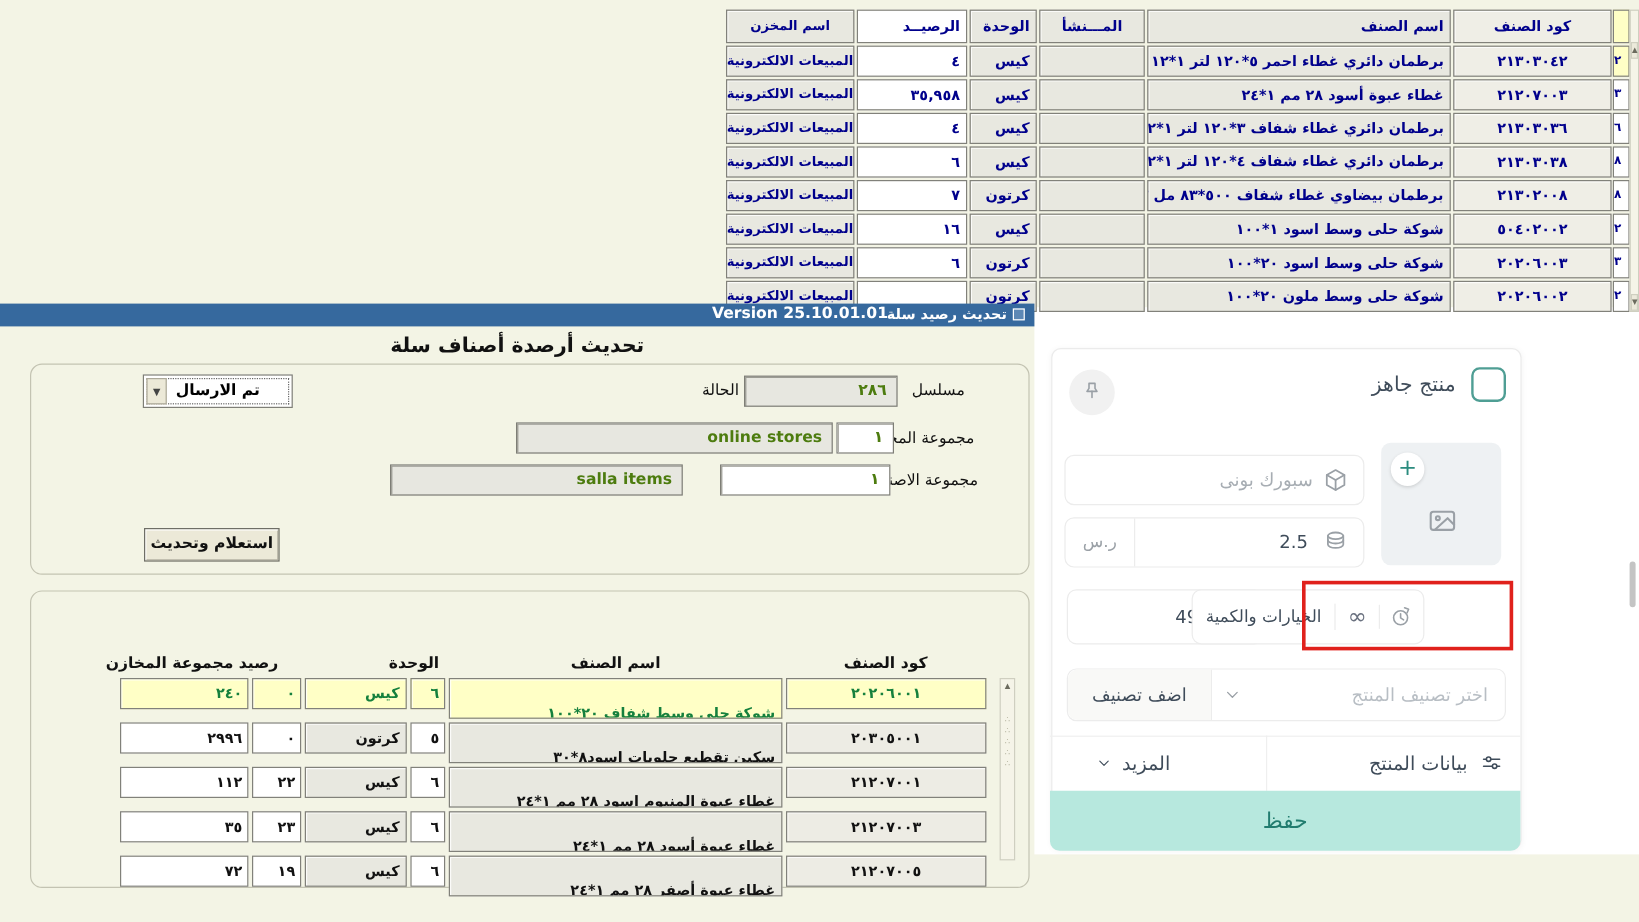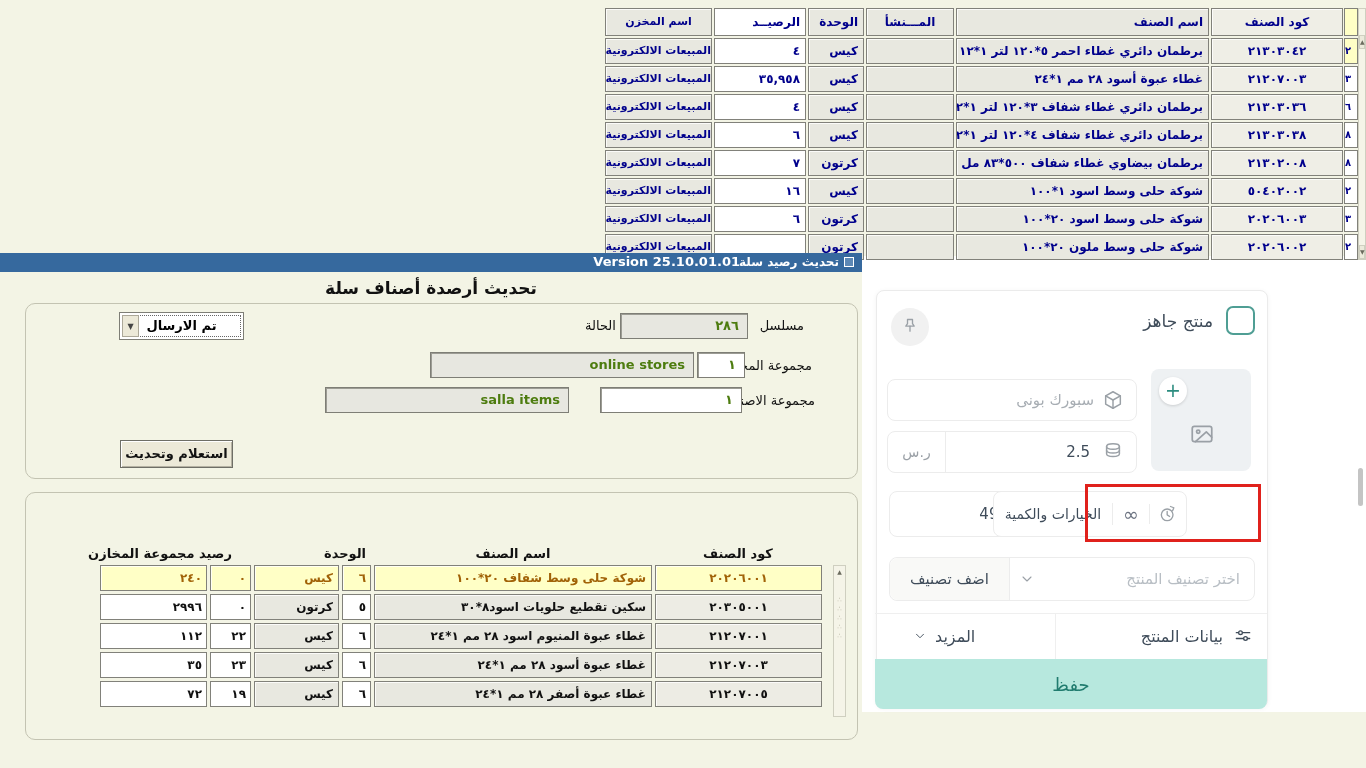--- a/index.html
+++ b/index.html
@@ -64,26 +64,26 @@
                border:1px solid #6e6e66; box-shadow:inset 1px 1px 0 #fff, inset -1px -1px 0 #b4b1a2;
                font-size:13px; font-weight:bold; color:#111; text-align:center; line-height:26px; direction:rtl; }
 
   
   .bh { position:absolute; font-size:13px; font-weight:bold; color:#111; direction:rtl; white-space:nowrap; transform:translateX(50%); }
   #bottom-grid { left:100px; top:565px; width:722px; direction:rtl; }
   .brow { display:flex; column-gap:3px; margin-bottom:3px; direction:rtl; }
   .bcell { border:1px solid #81817a; height:26px; line-height:24px; font-size:12px; font-weight:bold;
            color:#111; overflow:hidden; white-space:nowrap; box-shadow:inset 1px 1px 0 rgba(255,255,255,.8); }
   .b-code { width:167px; background:#edece4; text-align:center; }
-  .b-name { width:278px; background:#e8e8e0; text-align:right; padding:0 5px; }
+  .b-name { width:278px; background:#e8e8e0; text-align:right; padding:16px 5px; }
   .b-uno  { width:29px;  background:#ffffff; text-align:right; padding:0 4px; }
   .b-unit { width:85px;  background:#e8e8e0; text-align:right; padding:0 5px; }
   .b-q2   { width:41px;  background:#ffffff; text-align:right; padding:0 4px; }
   .b-bal  { width:107px; background:#ffffff; text-align:right; padding:0 4px; }
-  .brow.hl .bcell { background:#ffffc6; color:#a16207; }
+  .brow.hl .bcell { background:#ffffc6; color:#15803d; }
   #grid-scroll { left:833px; top:565px; width:13px; height:152px; background:#f5f4e8; border:1px solid #cfcfc0; }
   #grid-scroll .dots { font-size:7px; color:#b9b7a4; line-height:9px; text-align:center; margin-top:18px; }
 
   
   #panel { left:876px; top:290px; width:392px; height:418px; background:#fff; border:1px solid #ebebeb;
            border-radius:8px; box-shadow:0 1px 5px rgba(0,0,0,.05); direction:rtl; }
   .prel { position:absolute; }
   #ready-check { right:12px; top:15px; width:29px; height:29px; border:2px solid #4f9e94; border-radius:7px; background:#fff; }
   #ready-label { right:54px; top:20px; font-size:17px; color:#3f4c5a; }
   #pin-circle { left:14px; top:17px; width:38px; height:38px; border-radius:50%; background:#f1f1f1;

